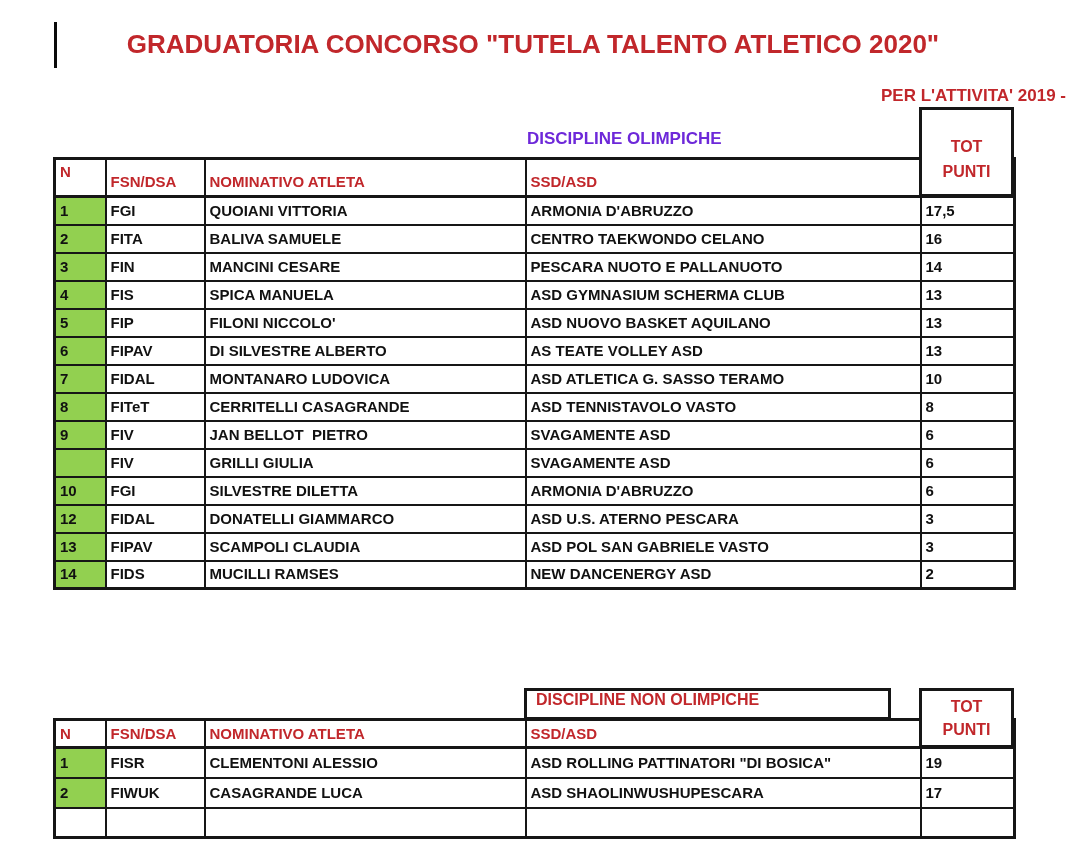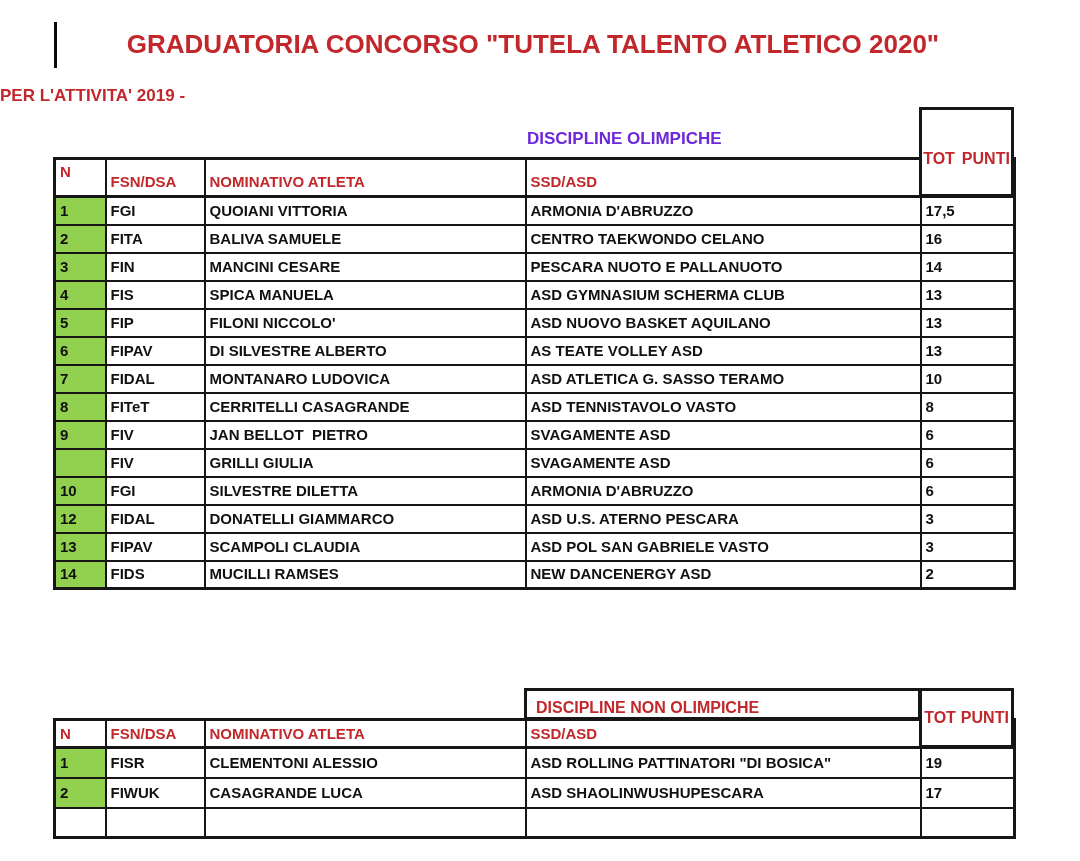--- a/index.html
+++ b/index.html
@@ -30,23 +30,23 @@
     width: 1066px;
     text-align: center;
     color: #c1272b;
     font-size: 26px;
     font-weight: bold;
     white-space: pre;
   }
   .subtitle {
     position: absolute;
     top: 86px;
-    left: 0;
+    left: 16px;
     width: 1050px;
-    text-align: left;
+    text-align: right;
     color: #c1272b;
     font-size: 17px;
     font-weight: bold;
     white-space: pre;
   }
   .section-label {
     position: absolute;
     color: #6d28d9;
     font-size: 17px;
     font-weight: bold;
@@ -98,21 +98,21 @@
     padding: 1px 3px 2px 4px;
   }
   tr.filled td.col-n { background: #92d050; }
   .tot-box {
     position: absolute;
     box-sizing: border-box;
     background: #ffffff;
     border: 3px solid #161616;
     z-index: 5;
     display: flex;
-    flex-direction: row;
+    flex-direction: column;
     align-items: center;
     color: #c1272b;
     font-size: 16px;
     font-weight: bold;
   }
   .tot1 {
     left: 919px; top: 107px;
     width: 95px; height: 90px;
     justify-content: center;
     gap: 7px;
@@ -120,27 +120,27 @@
   }
   .tot2 {
     left: 919px; top: 688px;
     width: 95px; height: 60px;
     justify-content: center;
     gap: 5px;
   }
   .disc2-box {
     position: absolute;
     left: 524px; top: 688px;
-    width: 397px; height: 32px;
+    width: 367px; height: 32px;
     box-sizing: border-box;
     background: #ffffff;
     border: 3px solid #161616;
     z-index: 5;
     display: flex;
-    align-items: flex-end;
+    align-items: flex-start;
     padding-left: 9px;
     color: #c1272b;
     font-size: 16px;
     font-weight: bold;
     white-space: pre;
   }
 </style>
 </head>
 <body>
 

